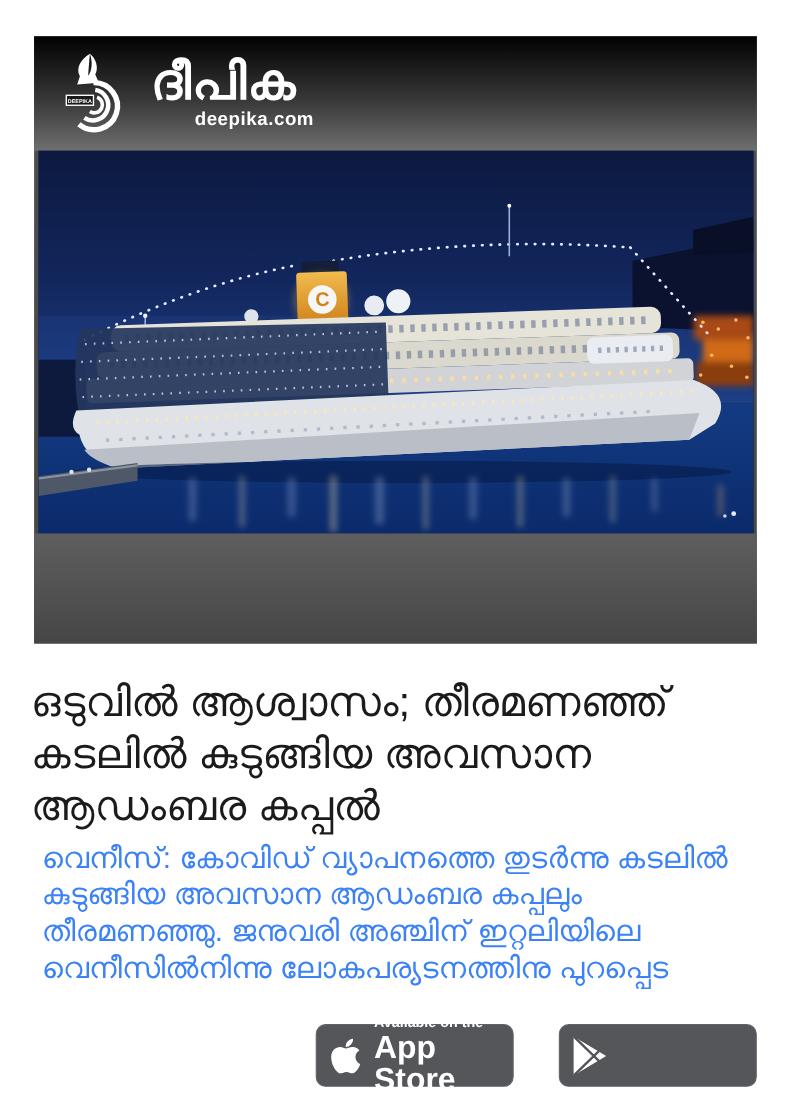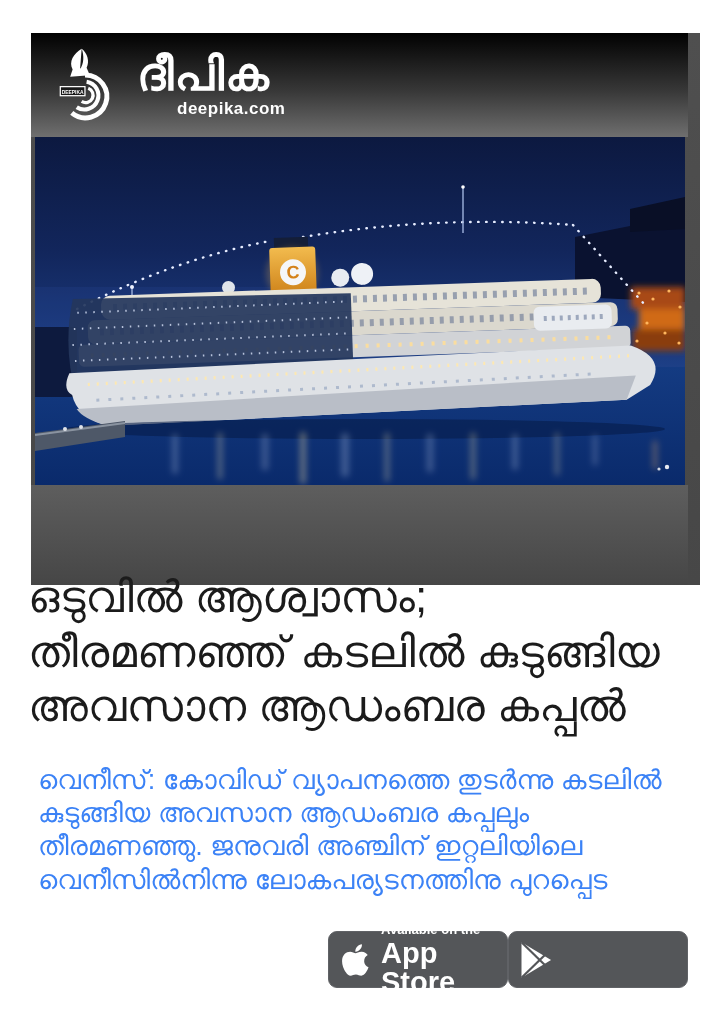--- a/index.html
+++ b/index.html
@@ -5,21 +5,20 @@
   html,body{margin:0;padding:0;}
   body{
     width:720px;height:1012px;position:relative;overflow:hidden;
     background:#ffffff;
     font-family:"Liberation Sans","DejaVu Sans",sans-serif;
   }
   
   .card{
     position:absolute;left:31px;top:33px;width:657px;height:552px;
     background:linear-gradient(#4f4f4f,#474747);
-    padding-left:12px;
   }
   .card-header{
     position:absolute;left:0;top:0;width:657px;height:104px;
     background:linear-gradient(#010101,#373737 55%,#6f6f6f);
     display:flex;align-items:center;
   }
   .brand{display:flex;align-items:center;margin-left:26px;}
   .brand-logo{width:74px;height:76px;flex:0 0 auto;}
   .brand-text{margin-left:6px;display:flex;flex-direction:column;}
   .brand-wordmark{
@@ -33,30 +32,30 @@
     position:absolute;left:4px;top:104px;width:650px;height:348px;
     background:#0c1940;
   }
   .photo svg{display:block;width:650px;height:348px;}
   .card-footer{
     position:absolute;left:0;top:452px;width:657px;height:100px;
     background:linear-gradient(#5e5e5e,#464646);
   }
   
   .headline{
-    position:absolute;left:28px;top:570px;width:666px;
-    color:#1b1b1b;font-size:44px;line-height:1.24;font-weight:normal;margin:0;
+    position:absolute;left:28px;top:616px;width:666px;
+    color:#1b1b1b;font-size:38px;line-height:1.24;font-weight:normal;margin:0;
   }
   .body-text{
     position:absolute;left:38px;top:764px;width:652px;
     color:#3b82f6;font-size:27px;line-height:1.23;margin:0;
   }
   
   .badges{
-    position:absolute;top:931px;right:32px;display:flex;
+    position:absolute;top:931px;right:32px;display:flex;gap:41px;
   }
   .badge{
     width:180px;height:57px;border-radius:9px;background:#545659;
     display:flex;align-items:center;color:#ffffff;box-sizing:border-box;
     cursor:pointer;border:1px solid #606266;
   }
   .badge .glyph{flex:0 0 auto;display:flex;align-items:center;justify-content:center;}
   .badge .lines{display:flex;flex-direction:column;justify-content:center;}
   .appstore .glyph{width:52px;}
   .appstore .line1{font-size:13px;font-weight:bold;line-height:1;margin-bottom:3px;}

